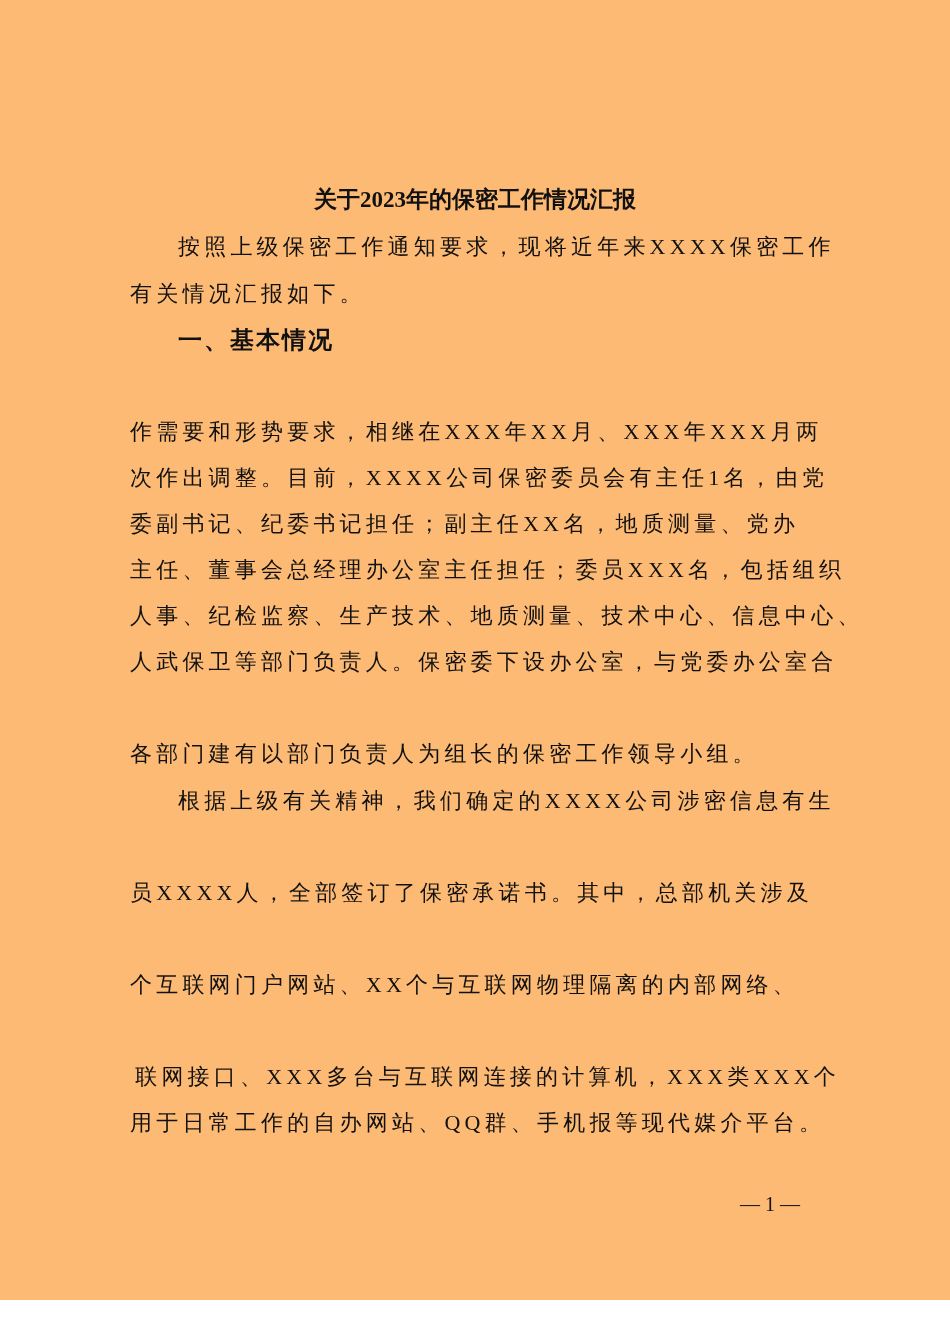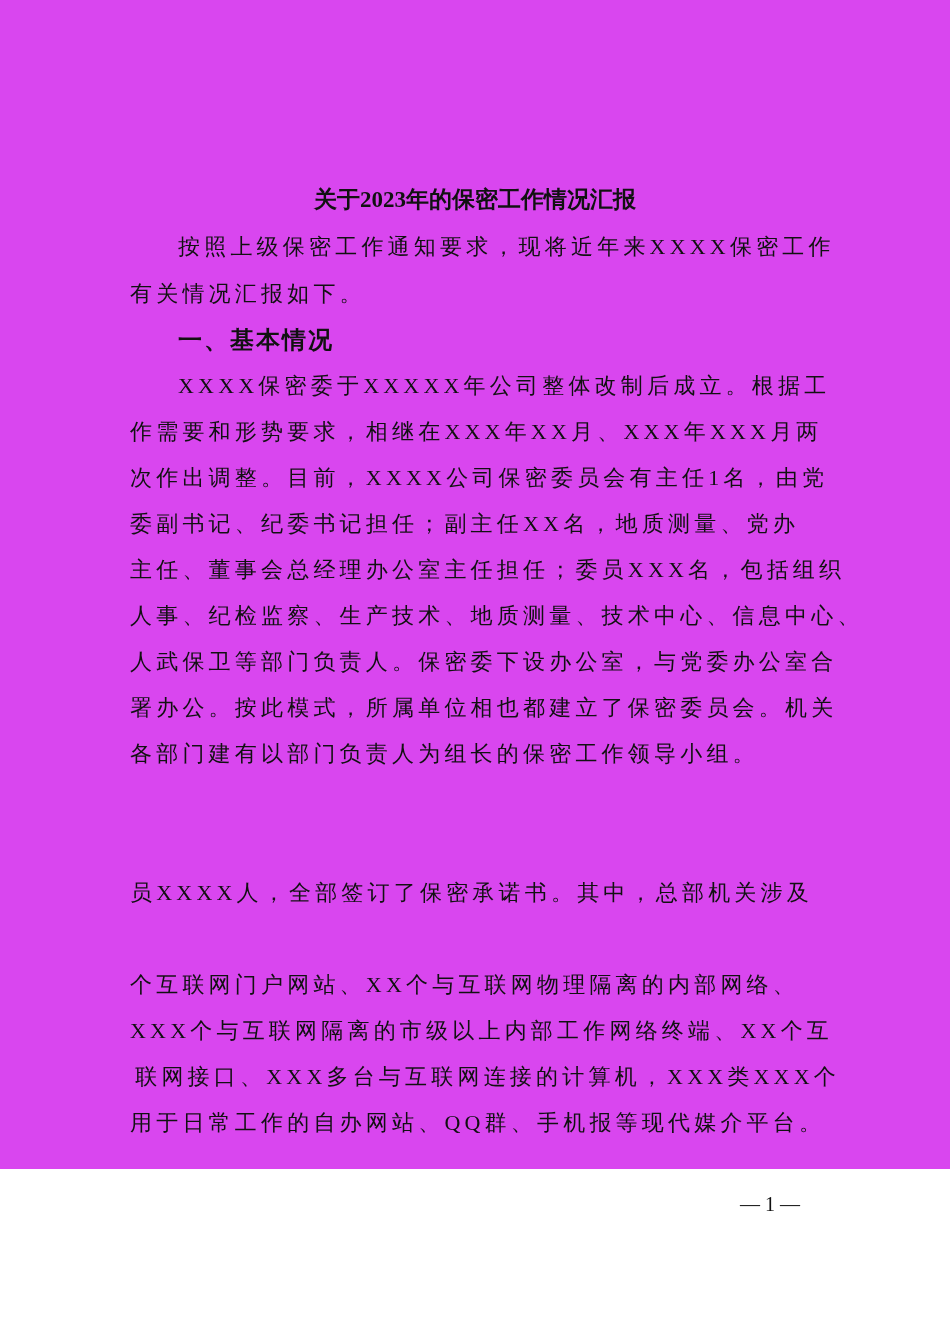--- a/index.html
+++ b/index.html
@@ -1,18 +1,18 @@
 <!DOCTYPE html>
 <html><head>
 <meta charset="utf-8">
 <style>
   html, body { margin: 0; padding: 0; background: #ffffff; }
   body { width: 950px; height: 1344px; position: relative; overflow: hidden;
          font-family: "DejaVu Serif", "Liberation Serif", serif; color: #111; }
-  .page { position: absolute; left: 0; top: 0; width: 950px; height: 1169px; background: #d946ef; text-decoration: underline; }
+  .page { position: absolute; left: 0; top: 0; width: 950px; height: 1300px; background: #fdba74; text-decoration: underline; }
   .title { position: absolute; top: 182px; left: 0; width: 950px; text-align: center;
            font-family: "Liberation Serif", "DejaVu Serif", serif; font-weight: bold;
            font-size: 23px; letter-spacing: 0px; line-height: 36px; }
   .line { position: absolute; left: 130px; width: 710px; font-size: 22px; line-height: 30px;
           letter-spacing: 4.2px; white-space: nowrap;
           font-family: "Liberation Serif", "DejaVu Serif", serif; }
   .indent { left: 178px; }
   .heading { font-family: "DejaVu Sans", "Liberation Sans", sans-serif; font-weight: bold;
              letter-spacing: 2px; font-size: 24px; }
   .pagenum { position: absolute; top: 1193px; left: 740px; font-size: 20px;
@@ -22,30 +22,28 @@
 <body>
 
 <div class="page">
   <div class="title">关于2023年的保密工作情况汇报</div>
 
   <div class="line" style="top:279px;">有关情况汇报如下。</div>
   <div class="line indent" style="top:232px;">按照上级保密工作通知要求，现将近年来XXXX保密工作</div>
 
   <div class="line indent heading" style="top:325px;">一、基本情况</div>
 
-  <div class="line indent" style="top:371px;">XXXX保密委于XXXXX年公司整体改制后成立。根据工</div>
   <div class="line" style="top:417px;">作需要和形势要求，相继在XXX年XX月、XXX年XXX月两</div>
   <div class="line" style="top:463px;">次作出调整。目前，XXXX公司保密委员会有主任1名，由党</div>
   <div class="line" style="top:509px;">委副书记、纪委书记担任；副主任XX名，地质测量、党办</div>
   <div class="line" style="top:555px;">主任、董事会总经理办公室主任担任；委员XXX名，包括组织</div>
   <div class="line" style="top:601px;">人事、纪检监察、生产技术、地质测量、技术中心、信息中心、</div>
   <div class="line" style="top:647px;">人武保卫等部门负责人。保密委下设办公室，与党委办公室合</div>
-  <div class="line" style="top:693px;">署办公。按此模式，所属单位相也都建立了保密委员会。机关</div>
   <div class="line" style="top:739px;">各部门建有以部门负责人为组长的保密工作领导小组。</div>
 
+  <div class="line indent" style="top:786px;">根据上级有关精神，我们确定的XXXX公司涉密信息有生</div>
   <div class="line" style="top:878px;">员XXXX人，全部签订了保密承诺书。其中，总部机关涉及</div>
   <div class="line" style="top:970px;">个互联网门户网站、XX个与互联网物理隔离的内部网络、</div>
-  <div class="line" style="top:1016px;">XXX个与互联网隔离的市级以上内部工作网络终端、XX个互</div>
   <div class="line" style="top:1062px;text-align:right;">联网接口、XXX多台与互联网连接的计算机，XXX类XXX个</div>
   <div class="line" style="top:1108px;">用于日常工作的自办网站、QQ群、手机报等现代媒介平台。</div>
 
   <div class="pagenum">— 1 —</div>
 </div>
 
 </body></html>

